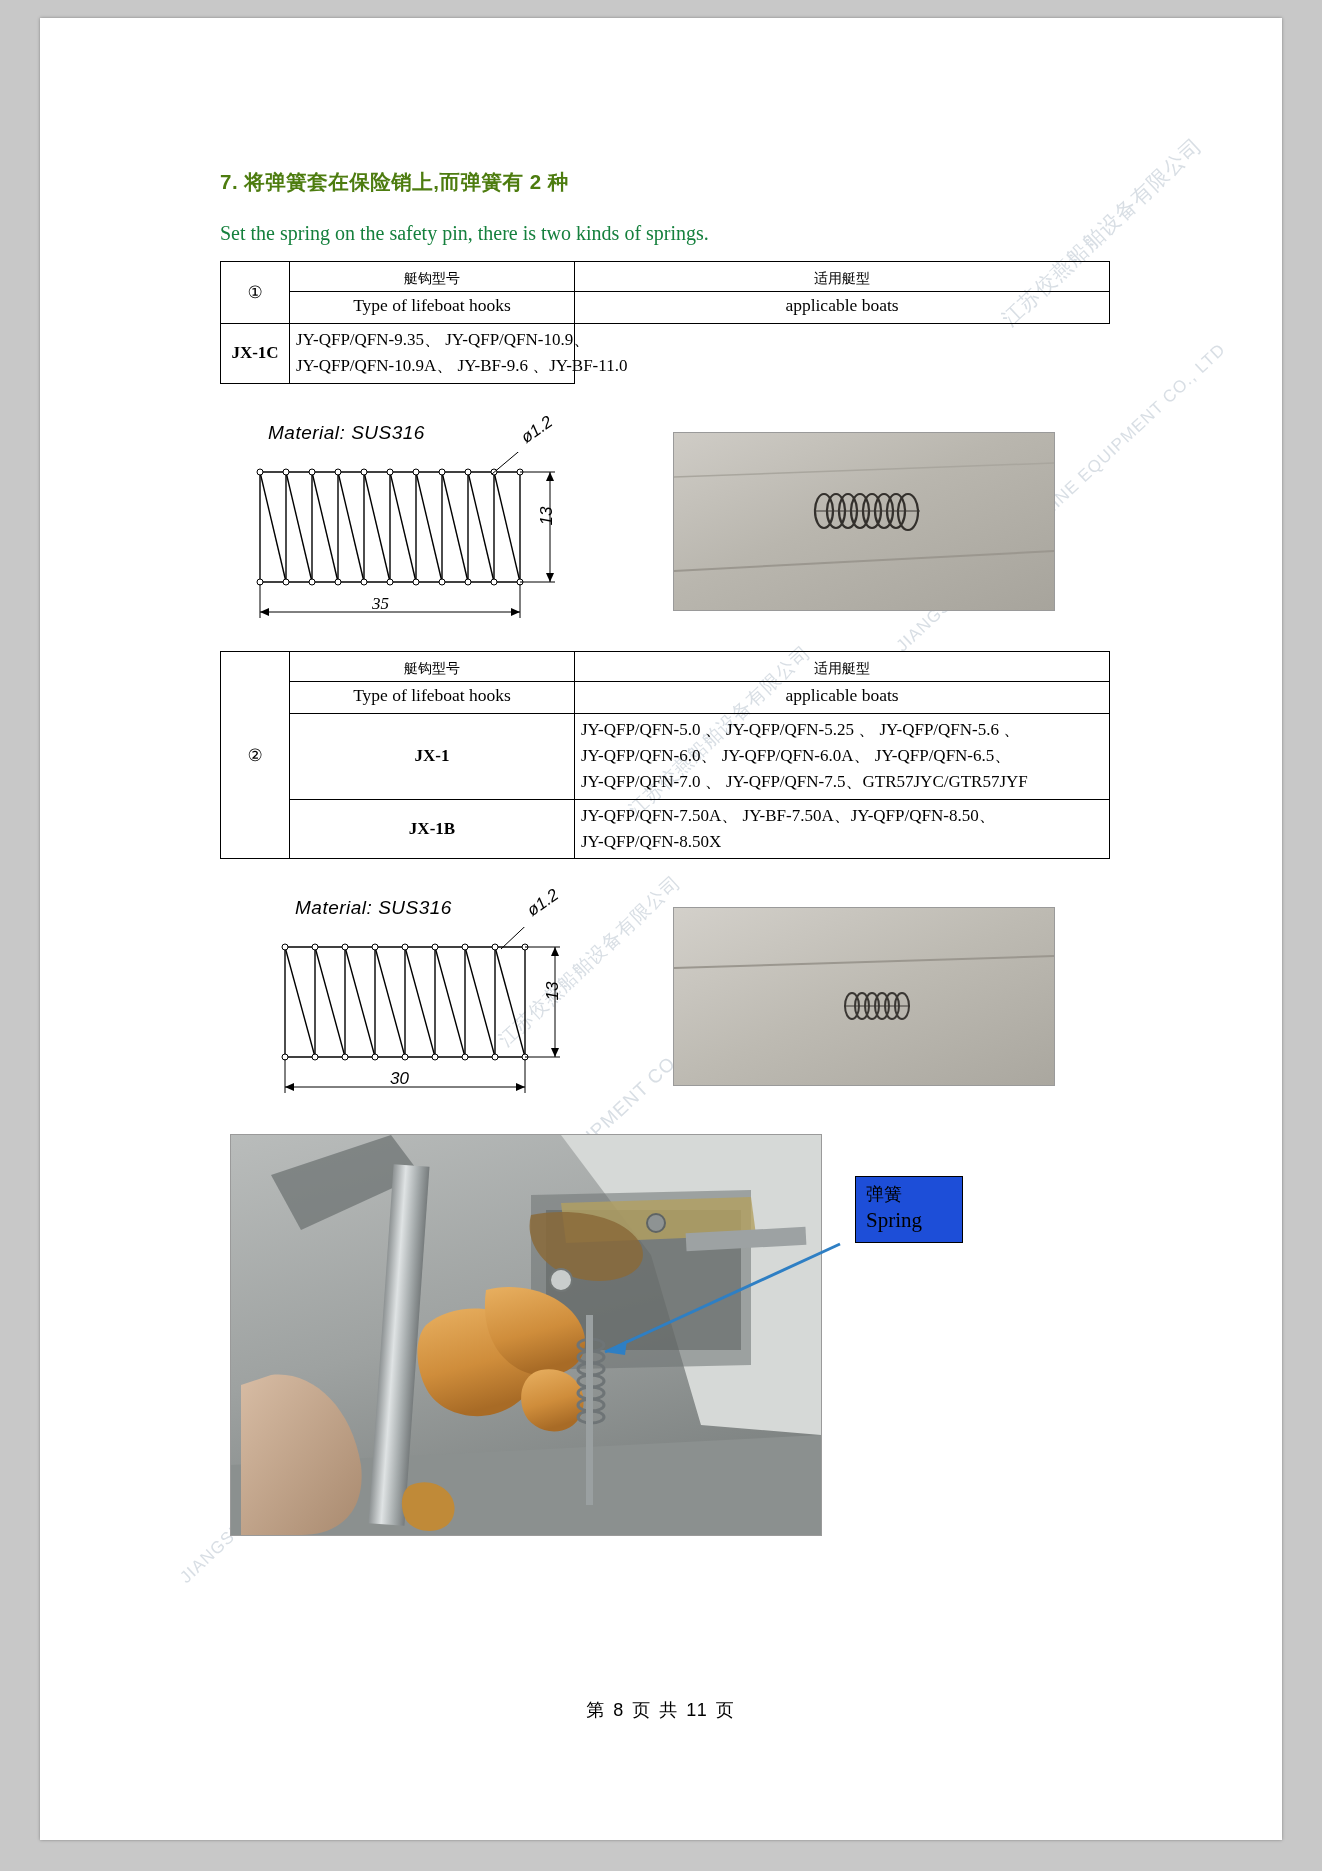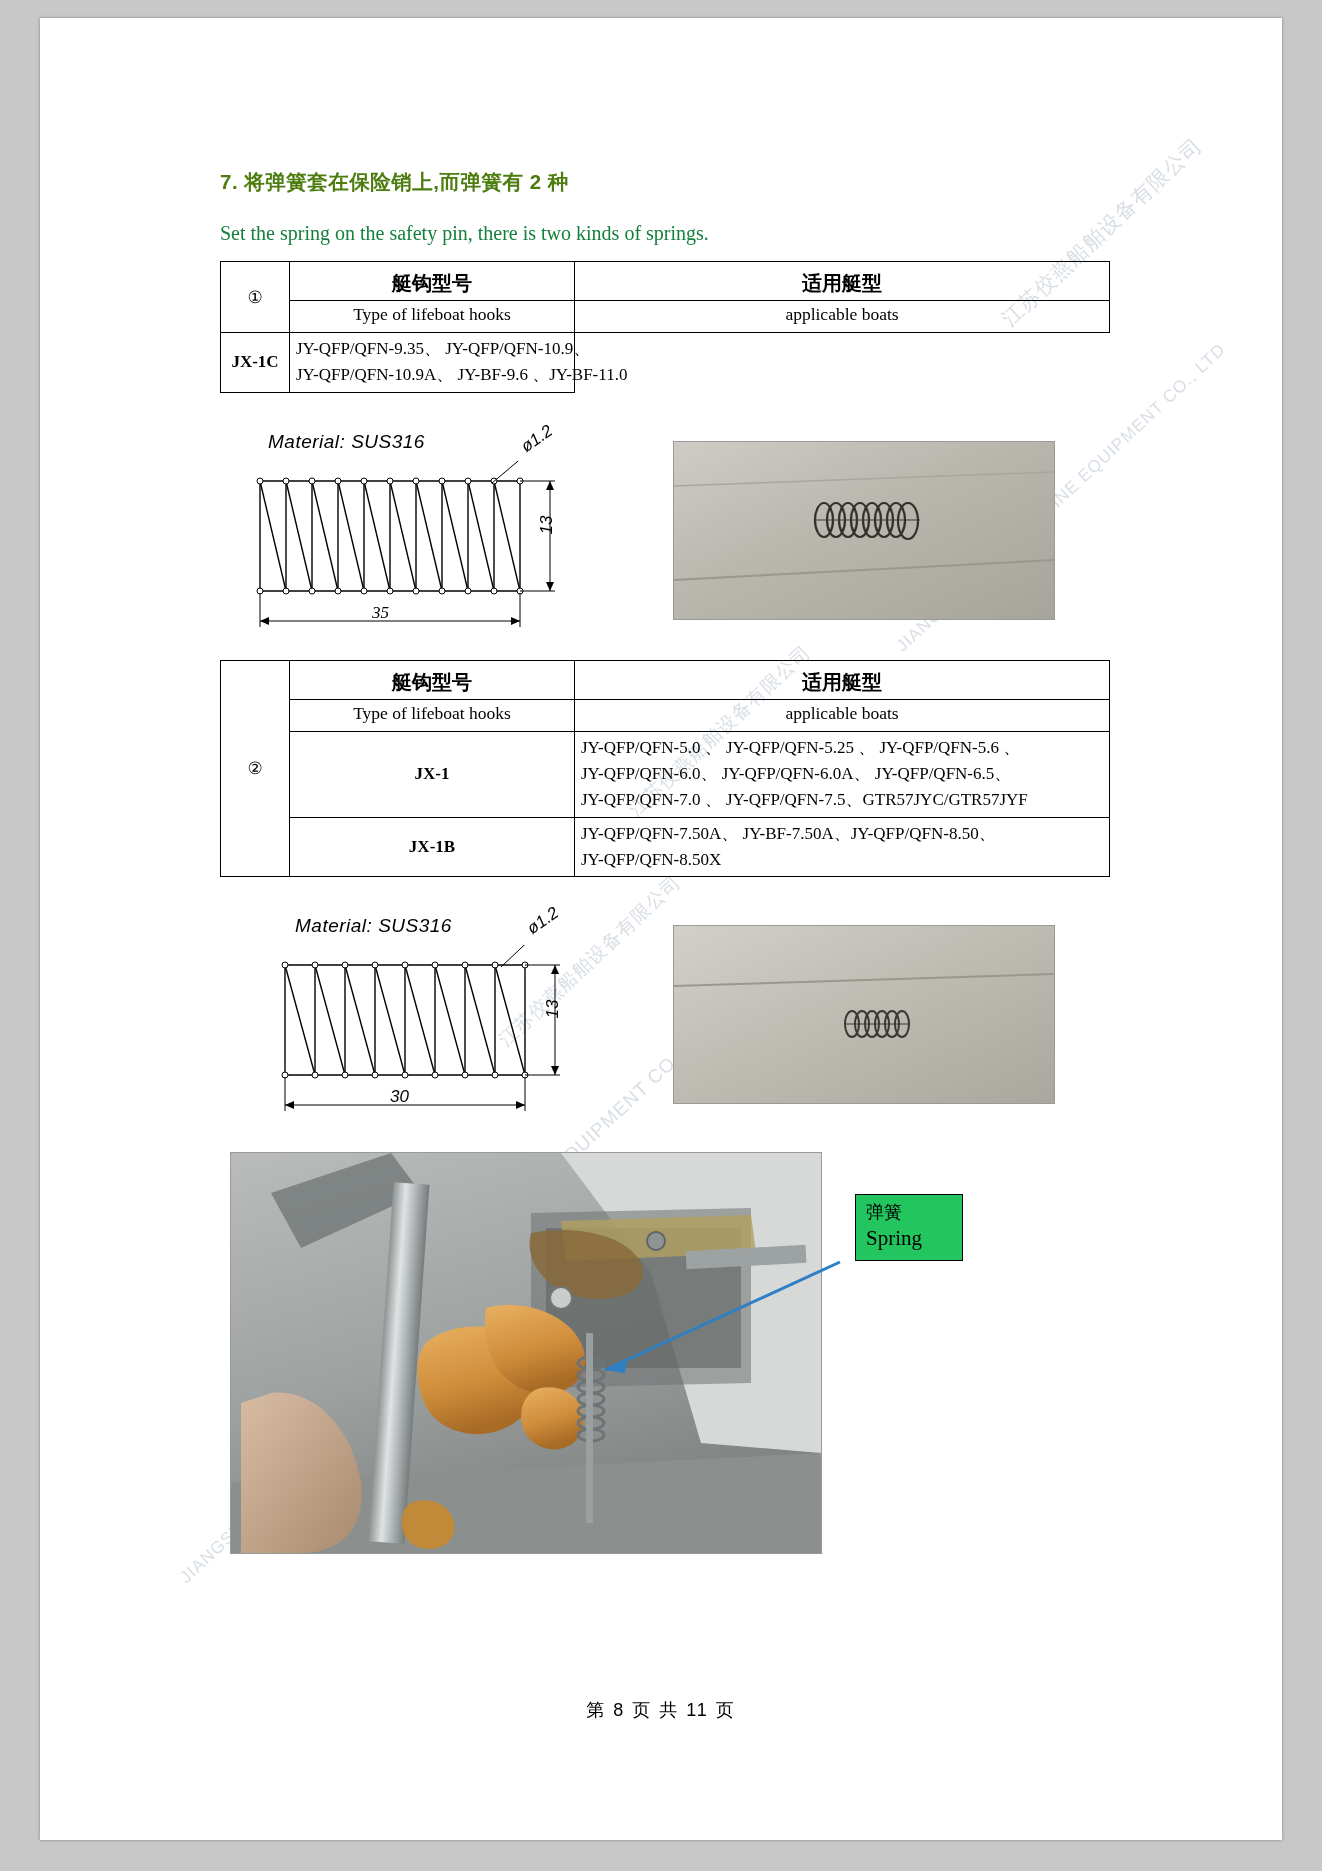--- a/index.html
+++ b/index.html
@@ -72,22 +72,22 @@
     border: 1px solid #000;
     padding: 3px 6px;
     font-size: 17px;
     vertical-align: middle;
   }
   .c-num { width: 56px; text-align: center; font-size: 19px; }
   .c-model { width: 272px; text-align: center; }
   .c-boats { text-align: left; padding-left: 12px; }
   .cn-head {
     font-family: "Liberation Sans", sans-serif;
-    font-weight: bold;
-    font-size: 20px;
+    font-weight: normal;
+    font-size: 14px;
     text-align: center;
     padding-top: 5px;
   }
   .en-head {
     font-size: 17.5px;
     text-align: center;
     padding-bottom: 4px;
   }
   .model-name {
     font-weight: bold;
@@ -127,21 +127,21 @@
   .bottom-wrap {
     position: relative;
     margin-top: 30px;
     height: 430px;
   }
   .callout {
     position: absolute;
     border: 1px solid #000;
     width: 92px;
     padding: 6px 4px 8px 10px;
-    background: #22c55e;
+    background: #1d4ed8;
   }
   .callout .cn {
     font-family: "Liberation Sans", sans-serif;
     font-size: 18px;
     font-weight: normal;
     line-height: 1.3;
   }
   .callout .en {
     font-size: 21px;
     line-height: 1.3;

